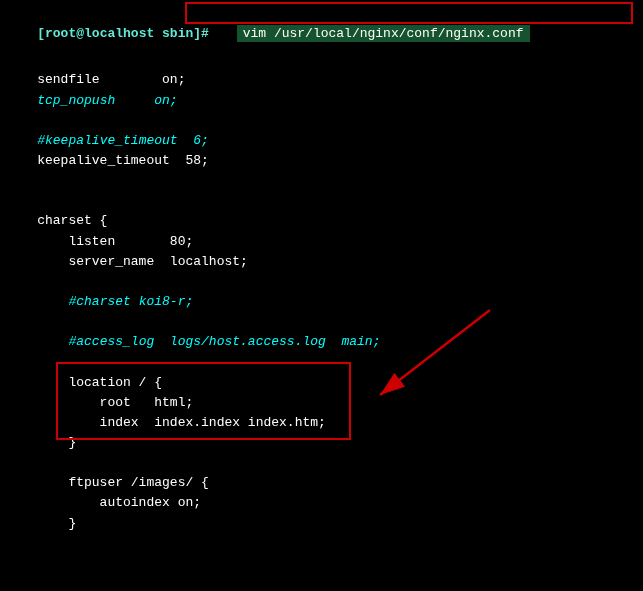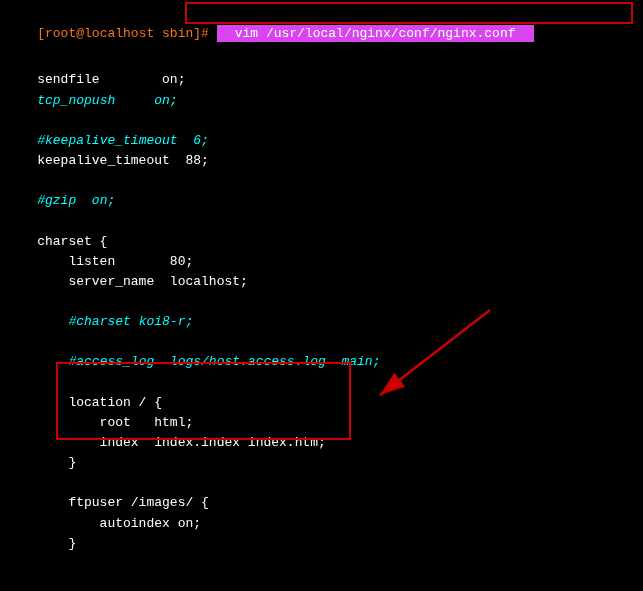--- a/index.html
+++ b/index.html
@@ -18,26 +18,28 @@
       background: #000000;
       color: #00ffff;
       padding: 4px 6px;
       position: relative;
     }
     .prompt-line {
       color: #ffffff;
       margin-bottom: 6px;
     }
     .prompt-line .prompt {
-      color: #f97316;
+      color: #5eead4;
+      font-weight: bold;
     }
     .prompt-line .command {
       color: #ffffff;
-      background: #d946ef;
-      padding: 1px 18px;
+      background: #14532d;
+      padding: 1px 6px;
+      margin-left: 20px;
     }
     .line {
       line-height: 1.55;
       white-space: pre;
     }
     .cyan { color: #00ffff; font-style: italic; }
     .white { color: #ffffff; }
 
     .box-highlight {
       position: absolute;
@@ -71,23 +73,22 @@
 <div class="terminal">
 
   <div class="line prompt-line">
     <span class="prompt">[root@localhost sbin]#</span>&nbsp;<span class="command">vim /usr/local/nginx/conf/nginx.conf</span>
   </div>
 
   <div class="line white">    sendfile        on;</div>
   <div class="line cyan">    <span class="cyan">tcp_nopush</span>     on;</div>
   <div class="line">&nbsp;</div>
   <div class="line cyan">    <span class="cyan">#keepalive_timeout  6;</span></div>
-  <div class="line white">    keepalive_timeout  88;</div>
+  <div class="line white">    keepalive_timeout  58;</div>
   <div class="line">&nbsp;</div>
-  <div class="line cyan">    <span class="cyan">#gzip  on;</span></div>
   <div class="line">&nbsp;</div>
   <div class="line white">    charset {</div>
   <div class="line white">        listen       80;</div>
   <div class="line white">        server_name  localhost;</div>
   <div class="line">&nbsp;</div>
   <div class="line cyan">        <span class="cyan">#charset koi8-r;</span></div>
   <div class="line">&nbsp;</div>
   <div class="line cyan">        <span class="cyan">#access_log  logs/host.access.log  main;</span></div>
   <div class="line">&nbsp;</div>
   <div class="line white">        location / {</div>

